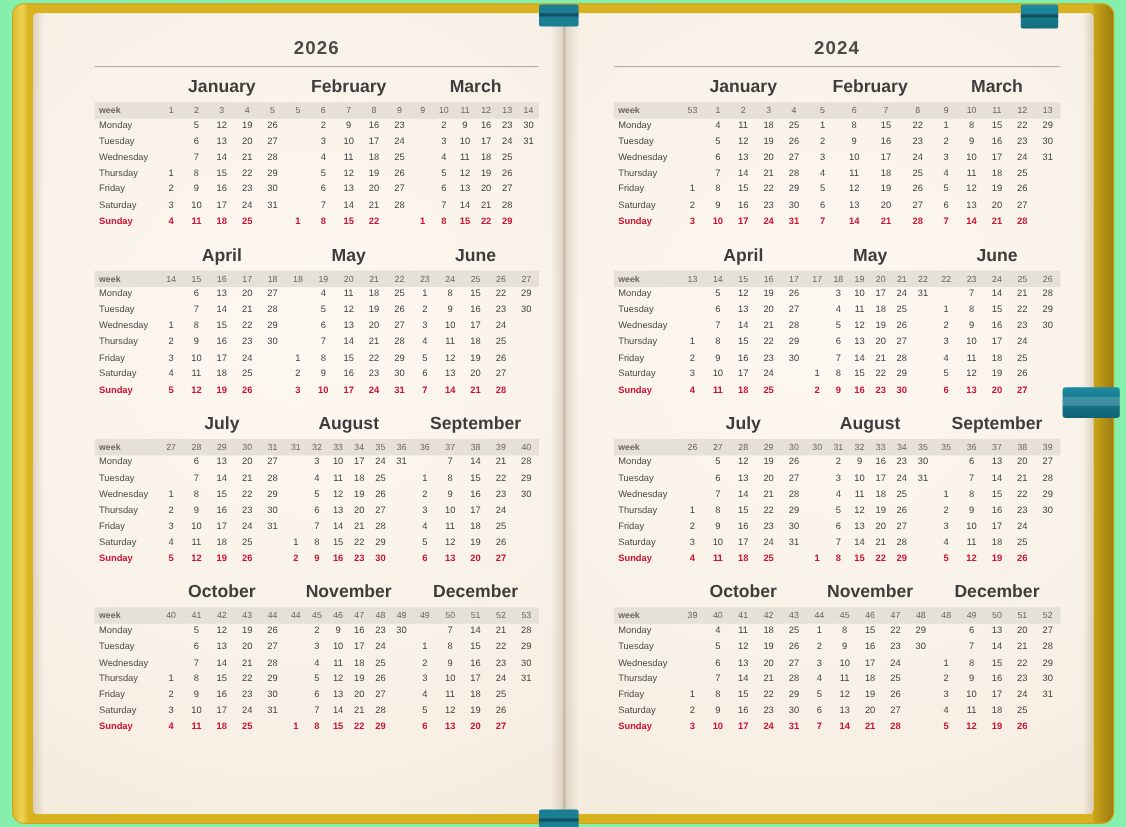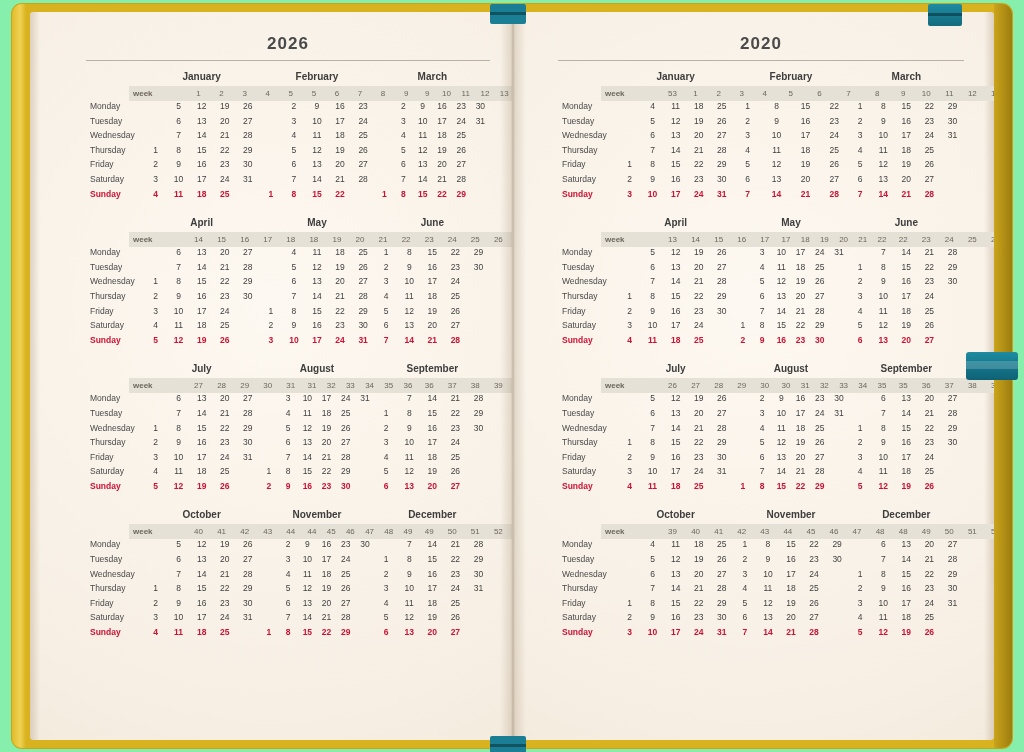--- a/index.html
+++ b/index.html
@@ -117,32 +117,31 @@
 
   .month-head {
     display: flex;
     width: 100%;
     margin-bottom: 4px;
   }
   .month-head .mh-spacer { width: 58px; flex: none; }
   .month-head .mh-cell {
     flex: 1 1 0;
     text-align: center;
-    font-size: 10px;
+    font-size: 16px;
     font-weight: bold;
     color: #3d3d3d;
   }
 
   .weekrow {
     display: flex;
     width: 100%;
     background: #e6e1d7;
     align-items: center;
     height: 15px;
-    margin-left: 43px;
   }
   .weekrow .wk-label {
     width: 58px; flex: none;
     font-size: 8px;
     font-weight: bold;
     color: #6d675d;
     padding-left: 4px;
   }
   .weekrow .wk-group {
     flex: 1 1 0;
@@ -1023,21 +1022,21 @@
                   <span class="d-num">27</span>
                   <span class="d-num empty">&nbsp;</span>
                 </div>
               </div>
             </div>
           </div>
       </div>
       <div class="page right">
         <div class="page-edge-right"></div>
         <div class="sheet" id="sheet-1">
-            <div class="year-title">2020</div>
+            <div class="year-title">2024</div>
             <div class="quarter">
               <div class="month-head">
                 <div class="mh-spacer"></div>
                 <div class="mh-cell">January</div>
                 <div class="mh-cell">February</div>
                 <div class="mh-cell">March</div>
               </div>
               <div class="weekrow">
                 <div class="wk-label">week</div>
                 <div class="wk-group">

